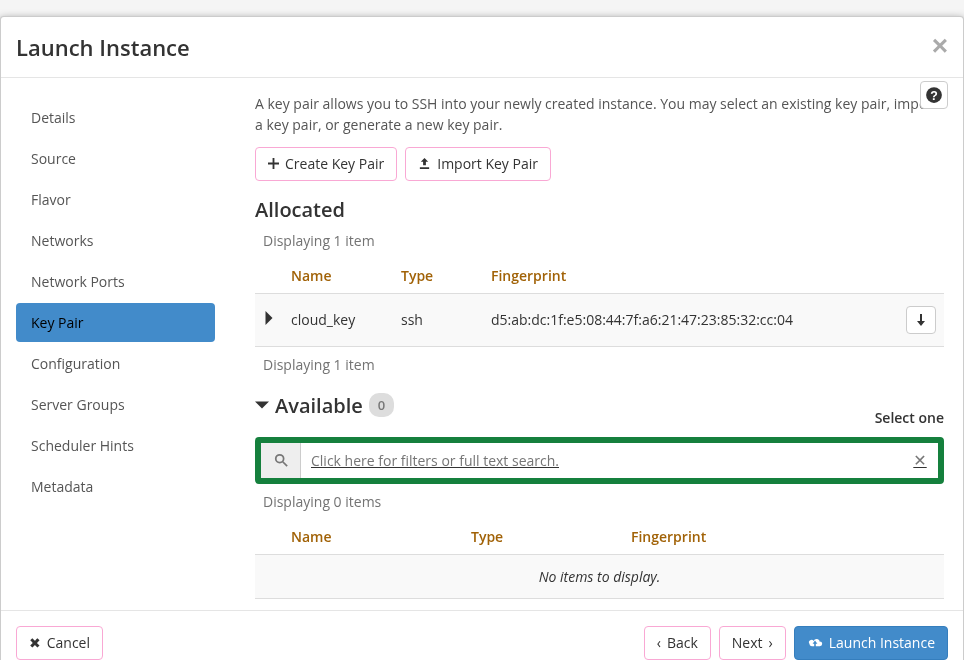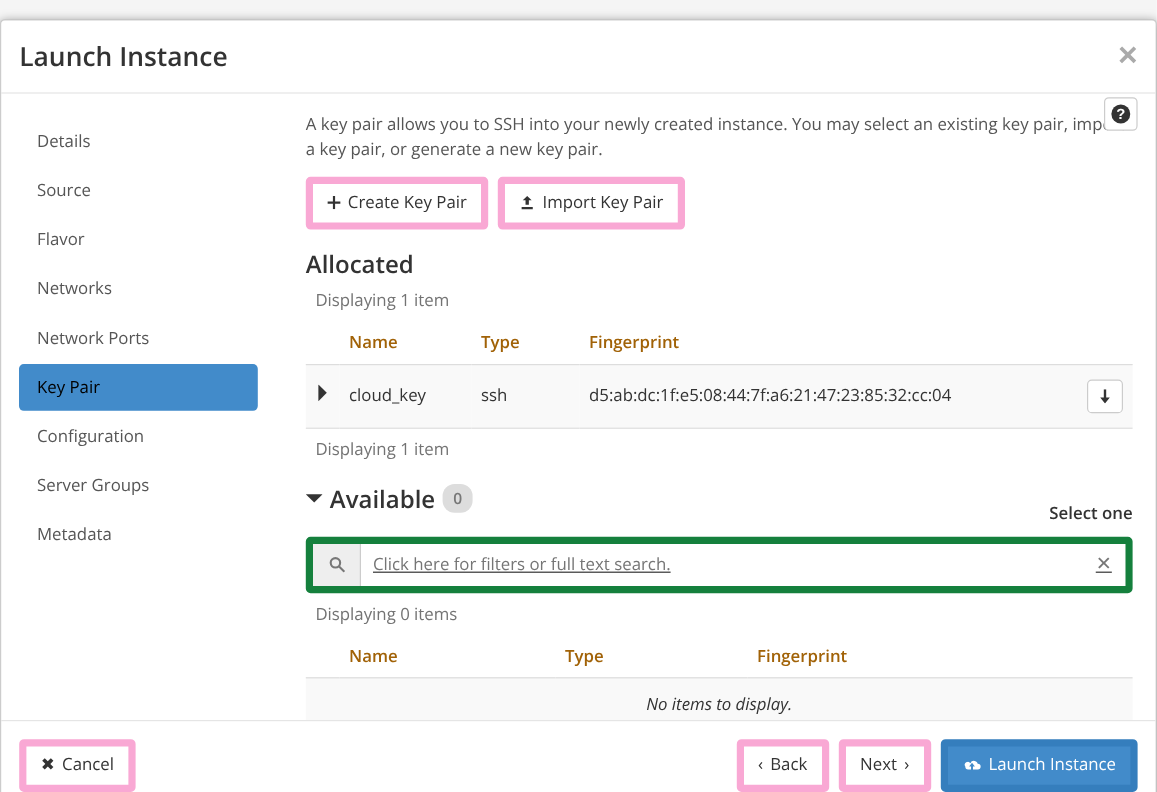--- a/index.html
+++ b/index.html
@@ -92,21 +92,21 @@
   margin-bottom: 12px;
 }
 .btn {
   display: inline-flex;
   align-items: center;
   gap: 6px;
   padding: 6px 12px;
   font-size: 14px;
   line-height: 1.42857;
   border-radius: 4px;
-  border: 6px solid #f9a8d4;
+  border: 1px solid #f9a8d4;
   background: #fff;
   color: #333;
   cursor: pointer;
   font-family: inherit;
 }
 .btn-primary {
   background: #428bca;
   border-color: #357ebd;
   color: #fff;
 }
@@ -251,20 +251,21 @@
 
     <div class="sidebar">
       <div class="sidebar-item">Details</div>
       <div class="sidebar-item">Source</div>
       <div class="sidebar-item">Flavor</div>
       <div class="sidebar-item">Networks</div>
       <div class="sidebar-item">Network Ports</div>
       <div class="sidebar-item active">Key Pair</div>
       <div class="sidebar-item">Configuration</div>
       <div class="sidebar-item">Server Groups</div>
+      <div class="sidebar-item">Scheduler Hints</div>
       <div class="sidebar-item">Metadata</div>
     </div>
 
     <div class="main">
       <p class="desc">A key pair allows you to SSH into your newly created instance. You may select an existing key pair, import a key pair, or generate a new key pair.</p>
 
       <div class="btn-row">
         <button class="btn">
           <span>
               <svg width="11" height="11" viewBox="0 0 12 12">

